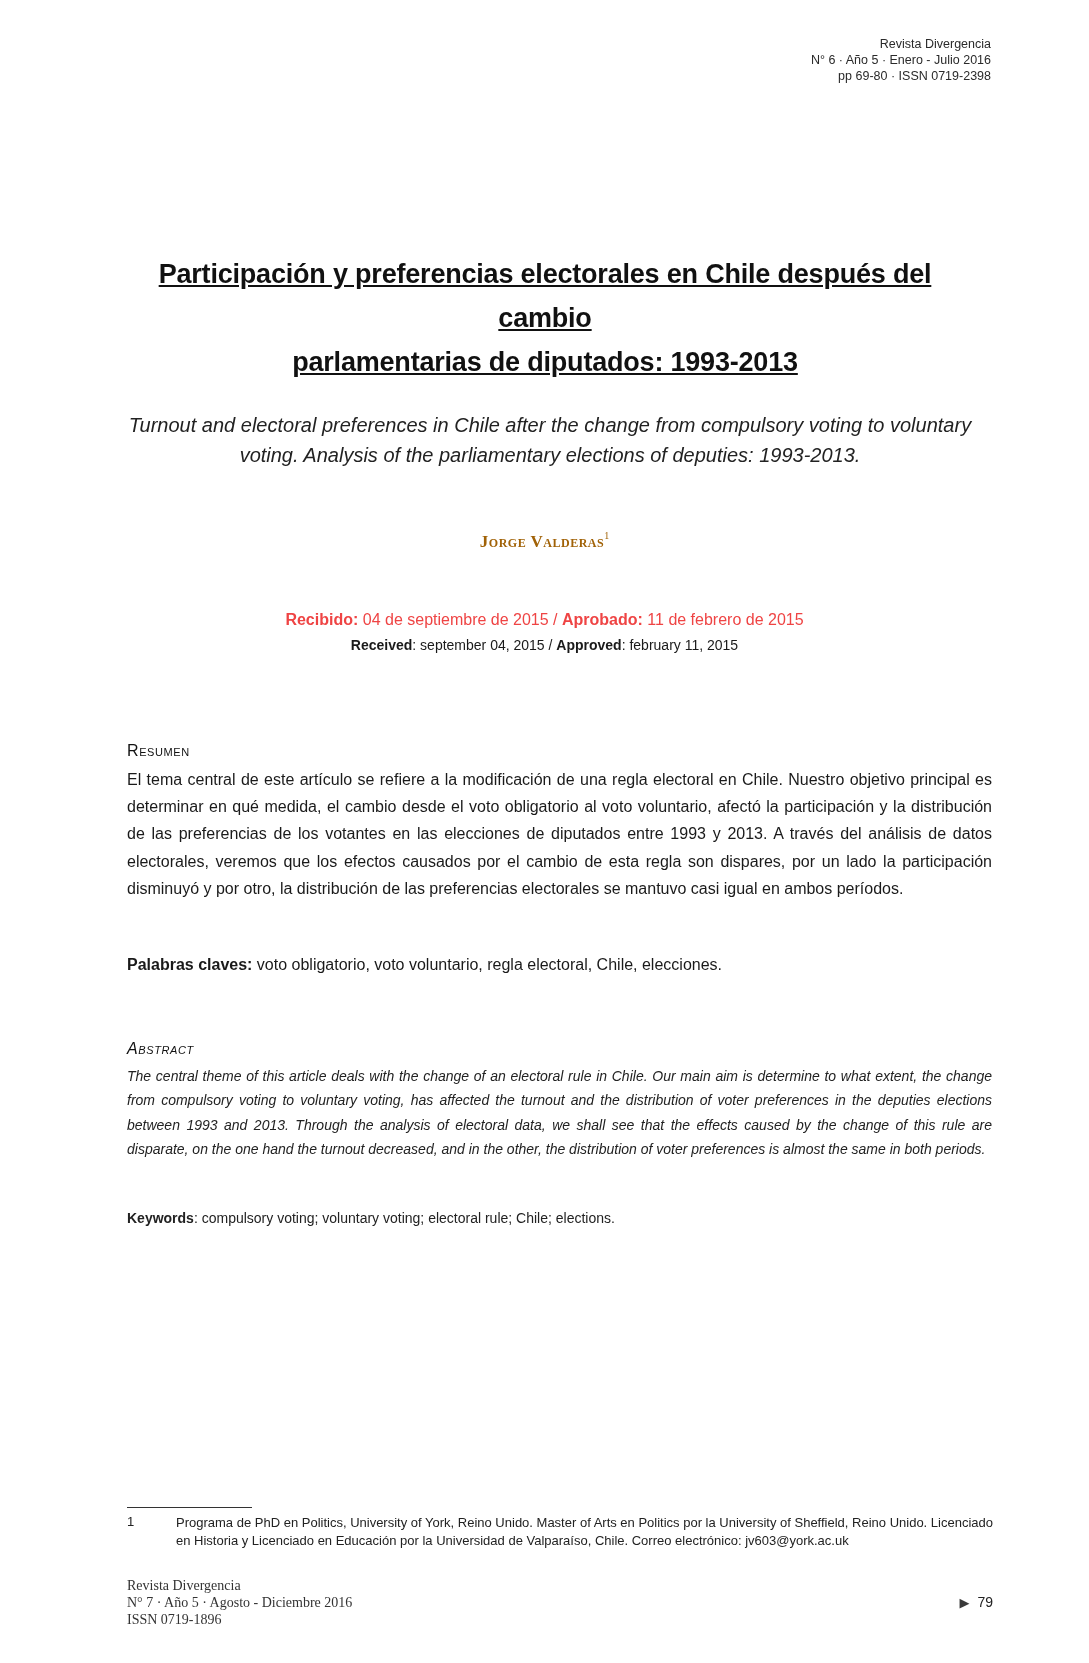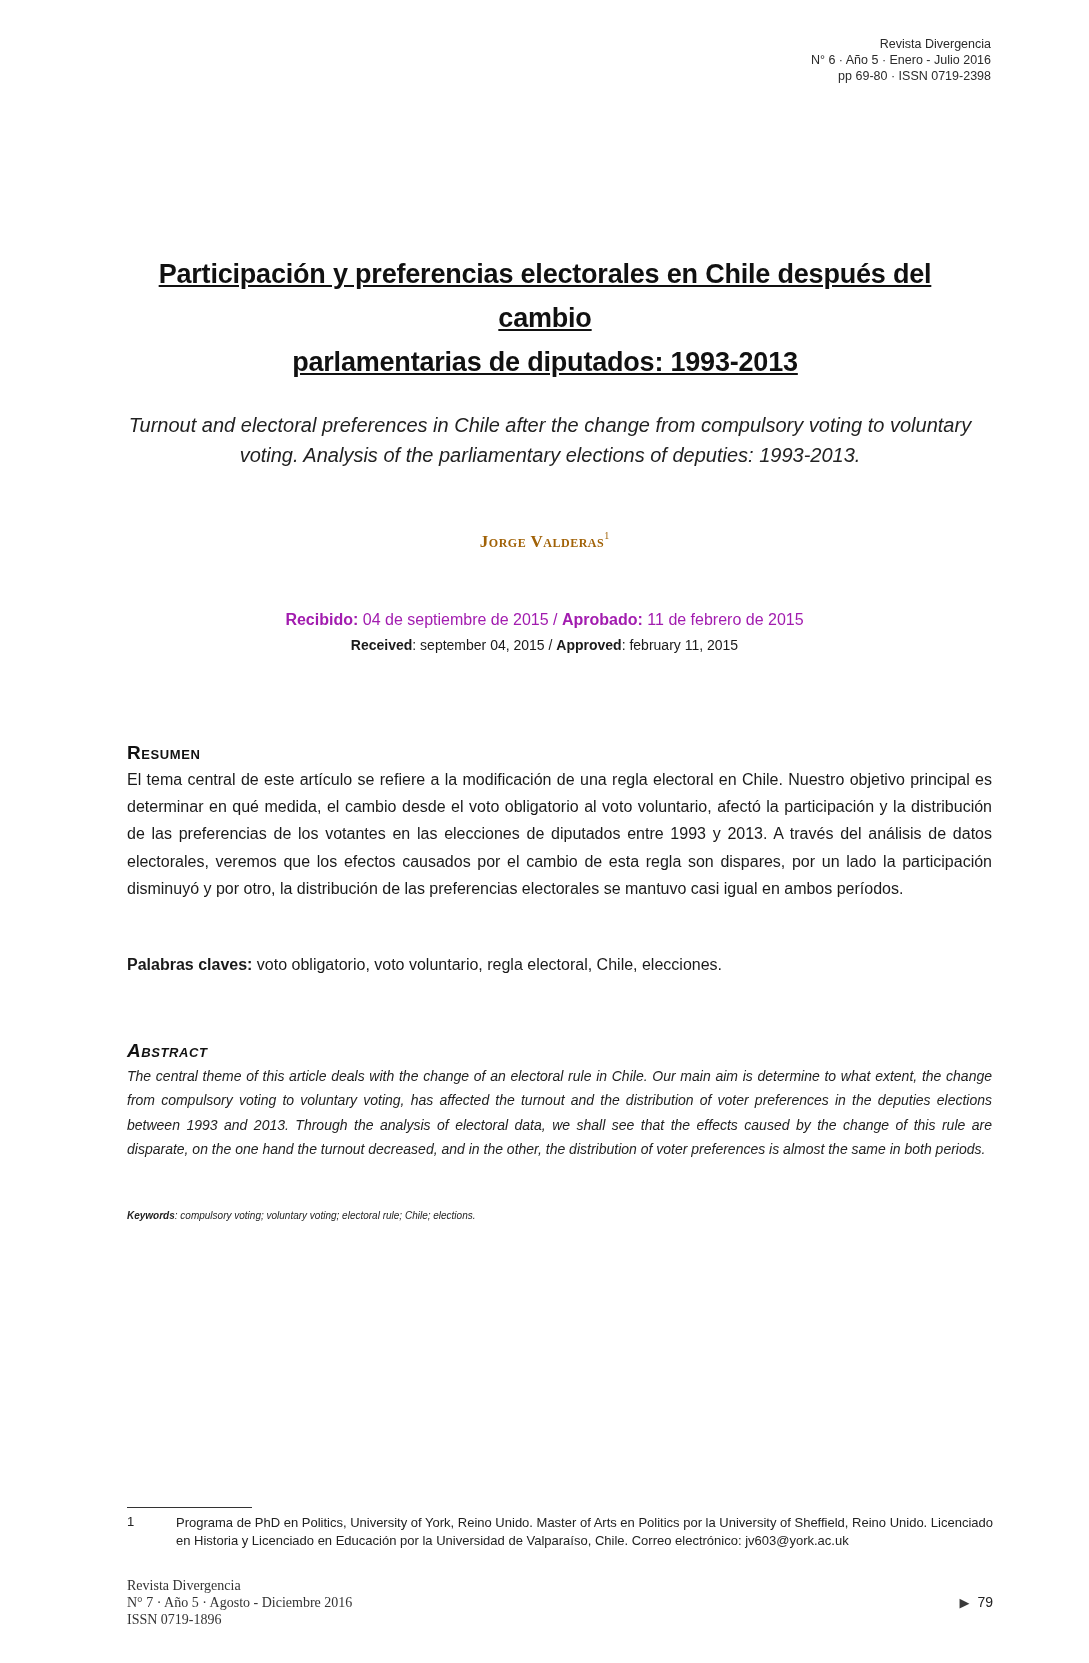--- a/index.html
+++ b/index.html
@@ -25,48 +25,48 @@
   }
   .author {
     left: 0; width: 1089px; top: 530px; text-align: center;
     font-family: Liberation Serif, serif; font-weight: bold;
     font-size: 15px; letter-spacing: 0.5px; color: #a16207;
   }
   .author .sc { font-variant: small-caps; font-size: 17px; }
   .author sup { font-weight: normal; font-size: 10px; vertical-align: 8px; letter-spacing: 0; }
   .dates-es {
     left: 0; width: 1089px; top: 611px; text-align: center;
-    font-family: "Liberation Sans", sans-serif; font-size: 16px; color: #a21caf;
+    font-family: "Liberation Sans", sans-serif; font-size: 16px; color: #ef4444;
   }
   .dates-en {
     left: 0; width: 1089px; top: 637px; text-align: center;
     font-family: "Liberation Sans", sans-serif; font-size: 14px; color: #1a1a1a;
   }
   .section-head {
-    left: 127px; font-family: "Liberation Sans", sans-serif; font-weight: bold;
-    font-variant: small-caps; font-size: 19px; letter-spacing: 0.6px; color: #111;
+    left: 127px; font-family: "Liberation Sans", sans-serif; font-weight: normal;
+    font-variant: small-caps; font-size: 16px; letter-spacing: 0.6px; color: #111;
   }
   .resumen-head { top: 742px; }
   .abstract-head { top: 1040px; font-style: italic; }
   .resumen-body {
     left: 127px; width: 865px; top: 766px; text-align: justify;
     font-family: "Liberation Sans", sans-serif; font-size: 16px; line-height: 27.2px; color: #1a1a1a;
   }
   .keywords-es {
     left: 127px; width: 865px; top: 956px;
     font-family: "Liberation Sans", sans-serif; font-size: 16px; color: #1a1a1a;
   }
   .abstract-body {
     left: 127px; width: 865px; top: 1064px; text-align: justify;
     font-family: "Liberation Sans", sans-serif; font-style: italic;
     font-size: 14px; line-height: 24.4px; color: #222;
   }
   .keywords-en {
     left: 127px; width: 865px; top: 1210px;
-    font-family: "Liberation Sans", sans-serif; font-style: italic; font-size: 10px; color: #222;
+    font-family: "Liberation Sans", sans-serif; font-size: 14px; color: #222;
   }
   .keywords-en b { font-weight: bold; }
   .footnote-rule { left: 127px; top: 1507px; width: 125px; height: 0; border-top: 1px solid #333; }
   .footnote-num {
     left: 127px; top: 1514px; font-family: "Liberation Sans", sans-serif; font-size: 13px; color: #222;
   }
   .footnote-text {
     left: 176px; width: 820px; top: 1514px;
     font-family: "Liberation Sans", sans-serif; font-size: 13px; line-height: 18px; color: #222;
   }

